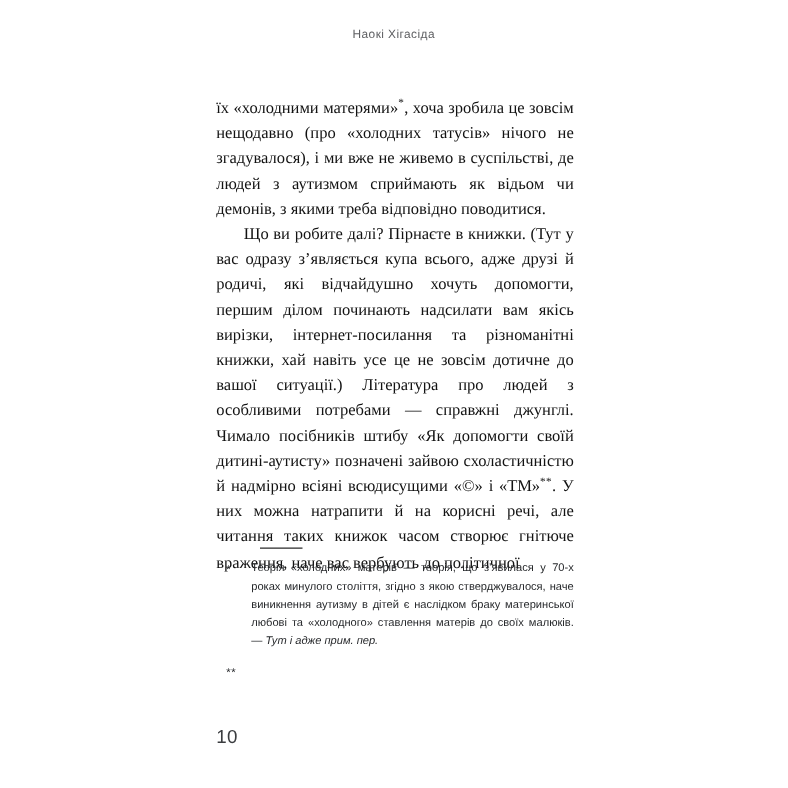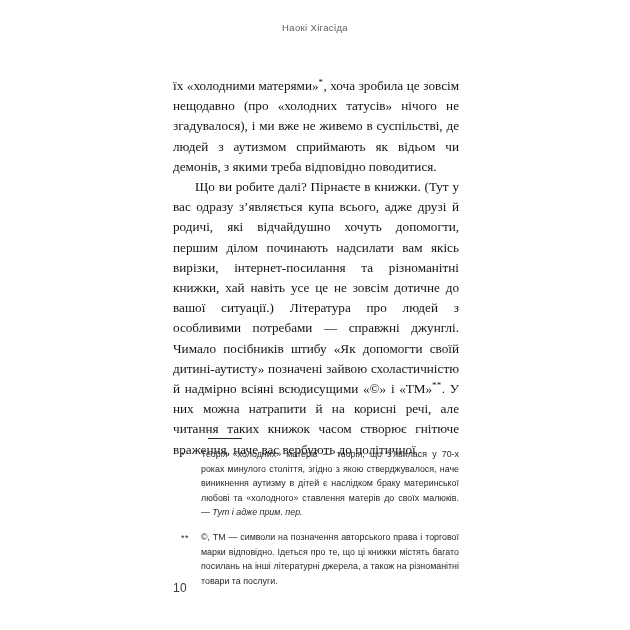--- a/index.html
+++ b/index.html
@@ -112,21 +112,21 @@
   .fn-italic {
     font-style: italic;
   }
 
   
   .folio {
     position: absolute;
     left: 173px;
     top: 581px;
     font-family: "Liberation Sans", sans-serif;
-    font-size: 12px;
+    font-size: 15px;
     color: #3b3d40;
     letter-spacing: 0.3px;
   }
 </style>
 </head>
 <body>
 
 <div class="page">
 
   <div class="running-header">Наокі Хігасіда</div>
@@ -145,20 +145,20 @@
 
   <div class="footnotes">
 
     <div class="fn-rule"></div>
 
     <div class="footnote">
       <span class="fn-marker">*</span><span>Теорія «холодних» матерів — теорія, що з’явилася у 70-х роках минулого століття, згідно з якою стверджу­валося, наче виникнення аутизму в дітей є наслідком браку материнської любові та «холодного» ставлення матерів до своїх малюків. — </span><span class="fn-italic">Тут і адже прим. пер.</span>
     </div>
 
     <div class="footnote">
-      <span class="fn-marker">**</span><span>©, ТМ — символи на позначення авторського права і торгової марки відповідно. Ідеться про те, що ці книжки містять багато посилань на інші літературні джерела, а також на різноманітні товари та послуги.</span>
+      <span class="fn-marker">**</span>
     </div>
 
   </div>
 
   <div class="folio">10</div>
 
 </div>
 
 </body></html>

